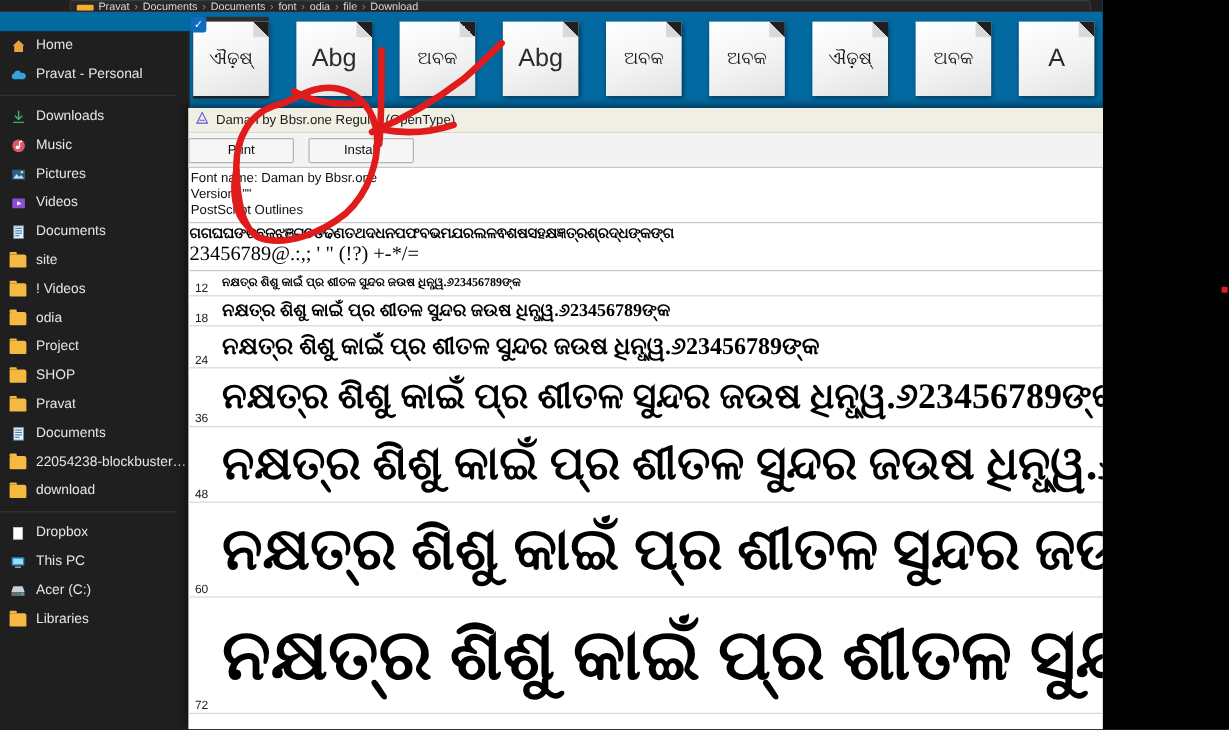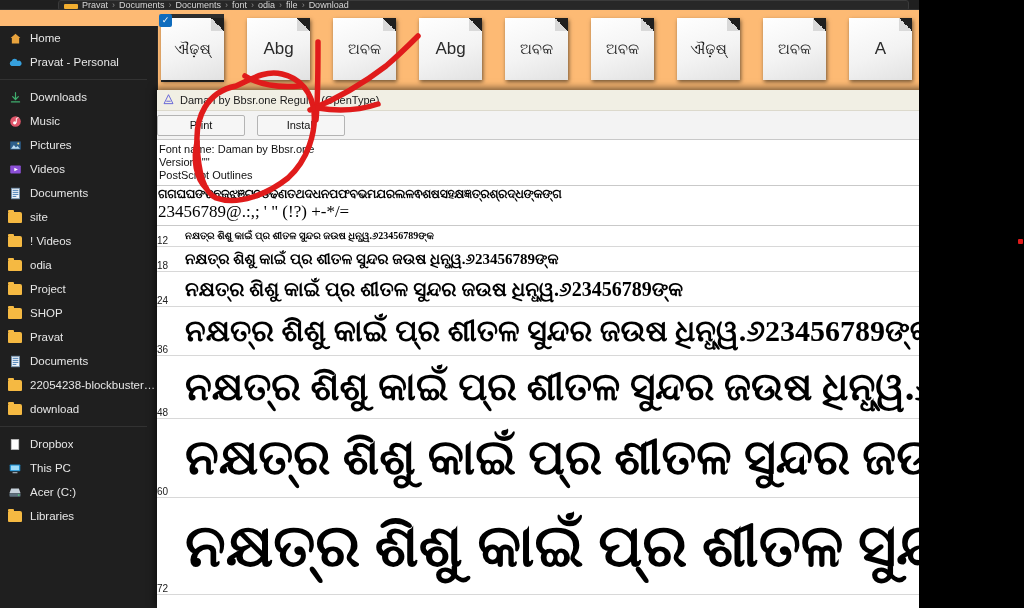--- a/index.html
+++ b/index.html
@@ -1,20 +1,20 @@
 <!DOCTYPE html>
 <html><head>
 <meta charset="utf-8">
 <style>
   html,body{margin:0;padding:0;background:#000;}
   body{width:1024px;height:608px;overflow:hidden;font-family:"Liberation Sans",sans-serif;}
   #root{position:relative;width:1024px;height:608px;background:#000;overflow:hidden;}
 
   
-  .explorer{position:absolute;left:0;top:0;width:919px;height:608px;background:#fdba74;overflow:hidden;}
+  .explorer{position:absolute;left:0;top:0;width:919px;height:608px;background:#0369a1;overflow:hidden;}
 
   
   .addressbar{position:absolute;left:0;top:0;width:919px;height:9px;background:#1f1f1f;
               border-bottom:1px solid #303030;overflow:hidden;}
   .addrbox{position:absolute;left:58px;top:0;right:10px;height:9px;background:#272727;
            border:1px solid #3a3a3a;border-radius:3px;overflow:hidden;display:flex;align-items:flex-end;}
   .folder-chip{width:14px;height:5px;background:#f2ae30;border-radius:1px;margin:0 4px 1px 5px;flex:none;}
   .crumb{color:#d6d6d6;font-size:9px;line-height:9px;white-space:nowrap;}
   .crumb-sep{color:#8a8a8a;font-size:9px;line-height:9px;margin:0 4px;}
 
@@ -45,33 +45,33 @@
   .meta div{font-size:11px;color:#111;line-height:13px;padding-left:1px;}
 
   .charset{border-bottom:1px solid #c9c9c9;padding:1px 0 3px 1px;overflow:hidden;}
   .charset .glyphs{font-size:12.5px;line-height:15px;color:#000;white-space:nowrap;letter-spacing:-.4px;
                    font-family:"Liberation Serif",serif;font-weight:bold;overflow:hidden;}
   .charset .digits{font-size:17px;line-height:20px;color:#000;white-space:nowrap;
                    font-family:"Liberation Serif",serif;}
 
   .samples{position:relative;}
   .srow{display:flex;align-items:flex-end;border-bottom:1px solid #d8d8d8;overflow:hidden;}
-  .ssize{width:22px;flex:none;text-align:left;padding-right:6px;font-size:10px;color:#222;
+  .ssize{width:22px;flex:none;text-align:center;padding-right:6px;font-size:10px;color:#222;
          font-family:"Liberation Sans",sans-serif;margin-top:48px;}
   .stext{white-space:nowrap;color:#000;font-family:"Liberation Serif",serif;font-weight:bold;overflow:hidden;}
 
   
   .thumbs{position:absolute;left:161px;top:14px;width:758px;height:76px;display:flex;gap:23px;align-items:flex-start;}
   .thumb{position:relative;width:63px;height:68px;flex:none;}
   .tile{position:absolute;left:0;top:4px;width:63px;height:62px;background:linear-gradient(160deg,#ffffff 0%,#f3f3f3 55%,#e2e2e2 100%);
         box-shadow:1px 2px 4px rgba(0,0,0,.55);display:flex;align-items:center;justify-content:center;}
   .tile .fold{position:absolute;right:0;top:0;width:13px;height:13px;
               background:linear-gradient(225deg,#1f1f1f 50%,#d9d9d9 50%);}
   .tile-text{font-size:15px;color:#1a1a1a;font-family:"Liberation Serif",serif;text-align:center;}
-  .tile-text.latin{font-family:"Liberation Sans",sans-serif;font-size:17px;color:#2b2b2b;}
+  .tile-text.latin{font-family:"Liberation Sans",sans-serif;font-size:21px;color:#2b2b2b;}
   .thumb.selected{background:#2f2f2f;}
   .chk{position:absolute;left:-2px;top:0;width:13px;height:13px;background:#0f6cbd;border-radius:2px;
        display:flex;align-items:center;justify-content:center;color:#fff;font-size:9px;line-height:9px;z-index:3;}
 
   
   .annot{position:absolute;left:0;top:0;width:1024px;height:608px;pointer-events:none;}
   .redmark{position:absolute;left:1018px;top:239px;width:5px;height:5px;background:#e01b1b;border-radius:1px;}
 </style>
 </head>
 <body>

